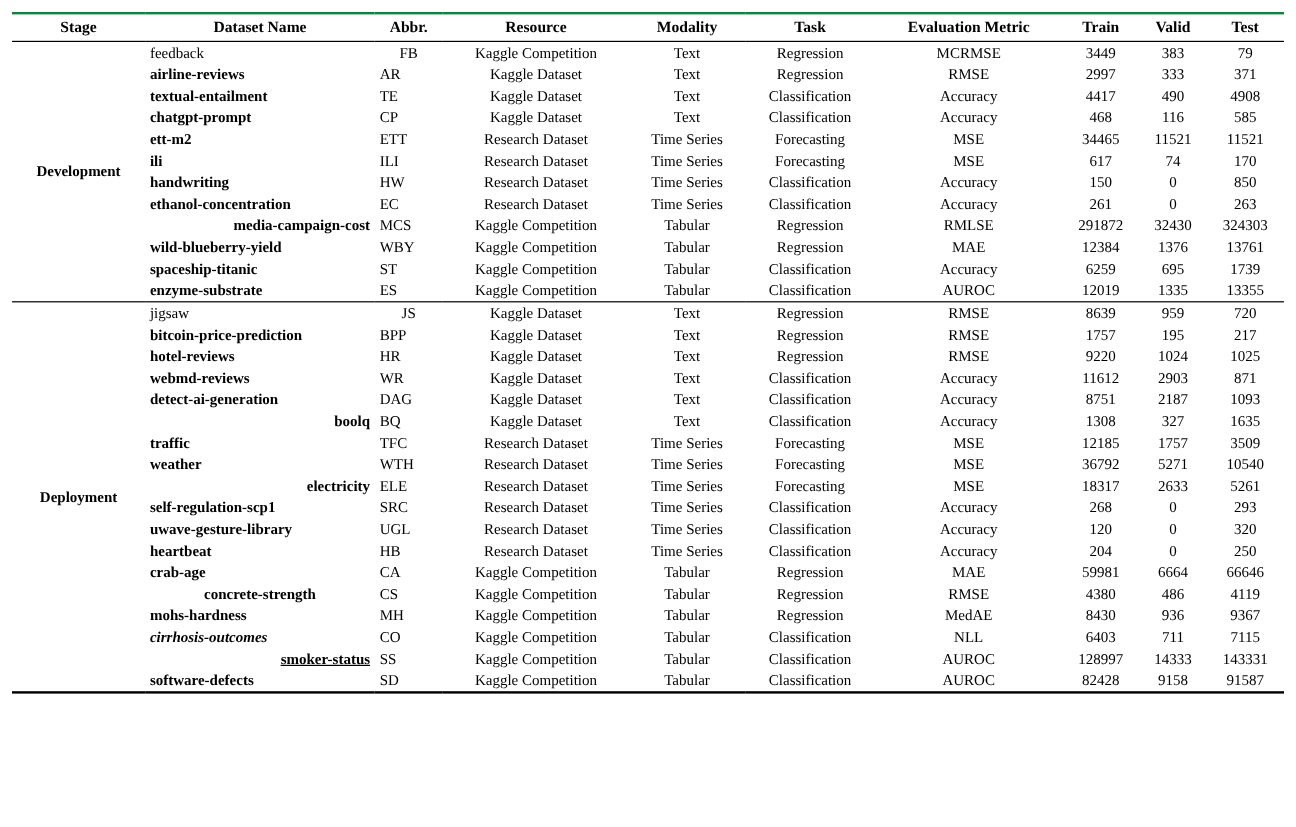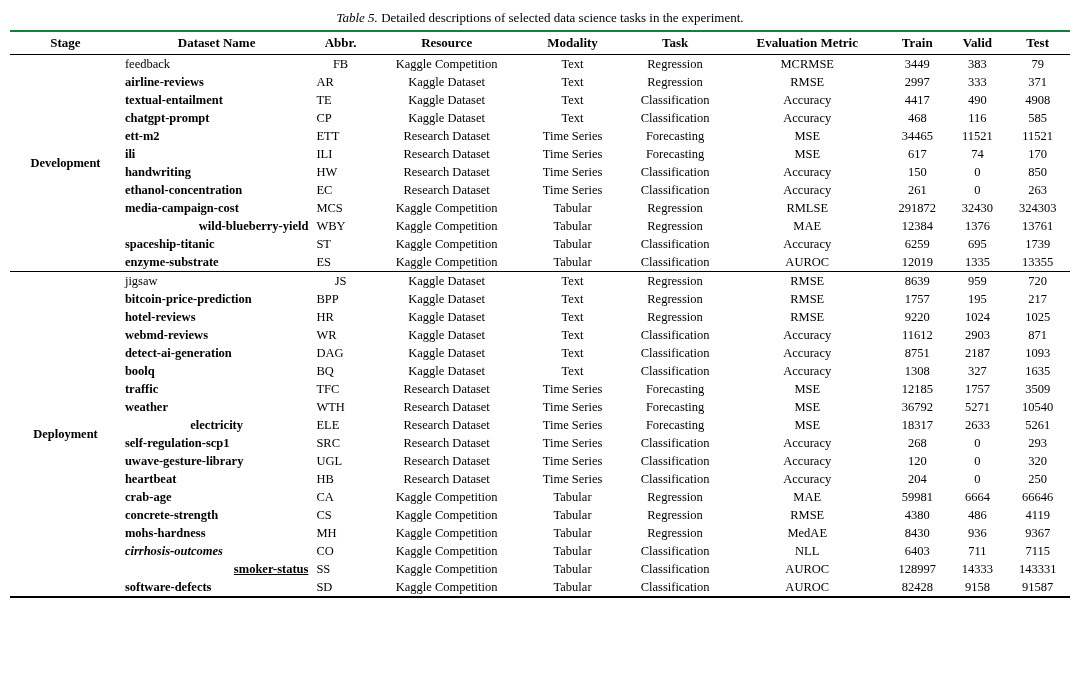--- a/index.html
+++ b/index.html
@@ -59,24 +59,20 @@
       border-top: 1px solid #000;
     }
     .stage-cell {
       vertical-align: middle;
     }
   </style>
 </head>
 <body>
 
 <div class="table-container">
-  <div class="table-caption">
-    <em>Table 5.</em>
-    <span>Detailed descriptions of selected data science tasks in the experiment.</span>
-  </div>
   <table>
     <thead>
       <tr>
         <th>Stage</th>
         <th>Dataset Name</th>
         <th>Abbr.</th>
         <th>Resource</th>
         <th>Modality</th>
         <th>Task</th>
         <th>Evaluation Metric</th>
@@ -169,32 +165,32 @@
           <td>EC</td>
           <td>Research Dataset</td>
           <td>Time Series</td>
           <td>Classification</td>
           <td>Accuracy</td>
           <td>261</td>
           <td>0</td>
           <td>263</td>
         </tr>
         <tr>
-          <td style="text-align: left;">media-campaign-cost</td>
+          <td style="text-align: right;">media-campaign-cost</td>
           <td>MCS</td>
           <td>Kaggle Competition</td>
           <td>Tabular</td>
           <td>Regression</td>
           <td>RMLSE</td>
           <td>291872</td>
           <td>32430</td>
           <td>324303</td>
         </tr>
         <tr>
-          <td style="text-align: right; font-family: Liberation Serif, serif;">wild-blueberry-yield</td>
+          <td style="text-align: left; font-family: Liberation Serif, serif;">wild-blueberry-yield</td>
           <td>WBY</td>
           <td>Kaggle Competition</td>
           <td>Tabular</td>
           <td>Regression</td>
           <td>MAE</td>
           <td>12384</td>
           <td>1376</td>
           <td>13761</td>
         </tr>
         <tr>
@@ -269,21 +265,21 @@
           <td>DAG</td>
           <td>Kaggle Dataset</td>
           <td>Text</td>
           <td>Classification</td>
           <td>Accuracy</td>
           <td>8751</td>
           <td>2187</td>
           <td>1093</td>
         </tr>
         <tr>
-          <td style="text-align: left;">boolq</td>
+          <td style="text-align: right;">boolq</td>
           <td>BQ</td>
           <td>Kaggle Dataset</td>
           <td>Text</td>
           <td>Classification</td>
           <td>Accuracy</td>
           <td>1308</td>
           <td>327</td>
           <td>1635</td>
         </tr>
         <tr>
@@ -302,21 +298,21 @@
           <td>WTH</td>
           <td>Research Dataset</td>
           <td>Time Series</td>
           <td>Forecasting</td>
           <td>MSE</td>
           <td>36792</td>
           <td>5271</td>
           <td>10540</td>
         </tr>
         <tr>
-          <td style="text-align: center;">electricity</td>
+          <td style="text-align: right;">electricity</td>
           <td>ELE</td>
           <td>Research Dataset</td>
           <td>Time Series</td>
           <td>Forecasting</td>
           <td>MSE</td>
           <td>18317</td>
           <td>2633</td>
           <td>5261</td>
         </tr>
         <tr>
@@ -357,21 +353,21 @@
           <td>CA</td>
           <td>Kaggle Competition</td>
           <td>Tabular</td>
           <td>Regression</td>
           <td>MAE</td>
           <td>59981</td>
           <td>6664</td>
           <td>66646</td>
         </tr>
         <tr>
-          <td style="text-align: left; margin-top: 14px;">concrete-strength</td>
+          <td style="text-align: center; margin-top: 14px;">concrete-strength</td>
           <td>CS</td>
           <td>Kaggle Competition</td>
           <td>Tabular</td>
           <td>Regression</td>
           <td>RMSE</td>
           <td>4380</td>
           <td>486</td>
           <td>4119</td>
         </tr>
         <tr>

